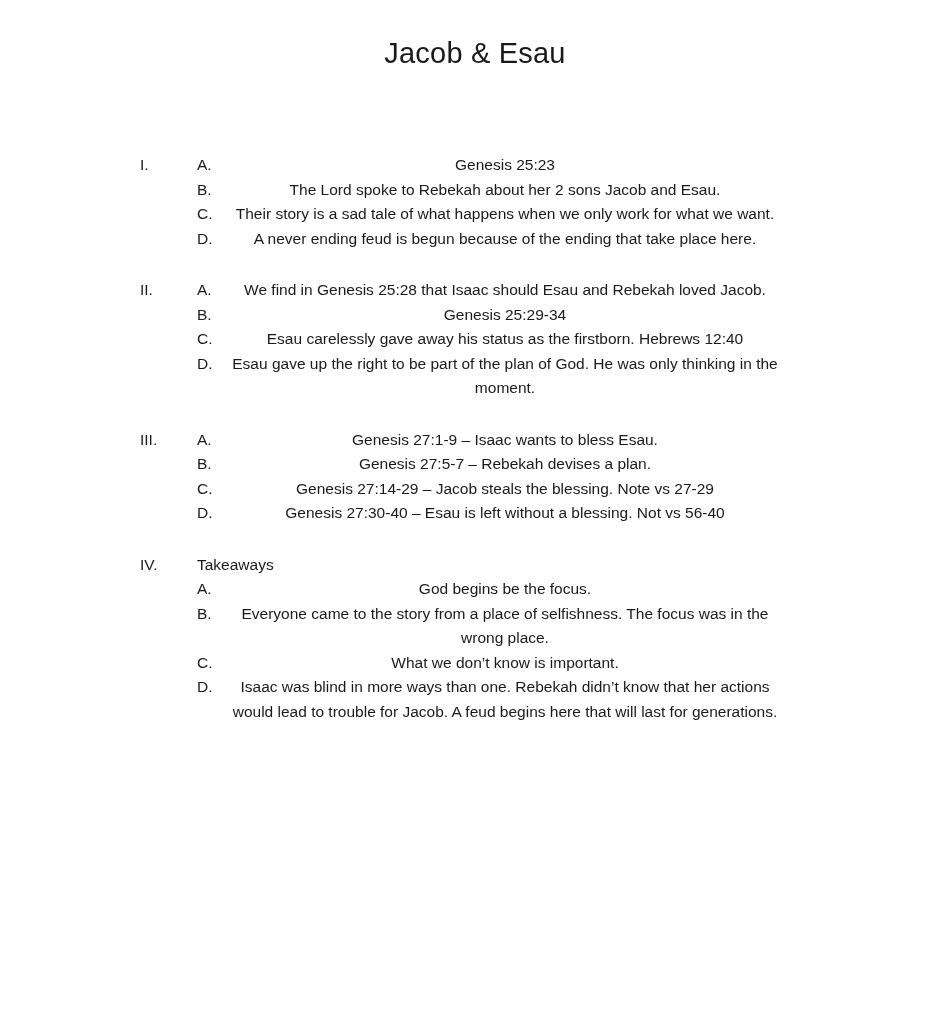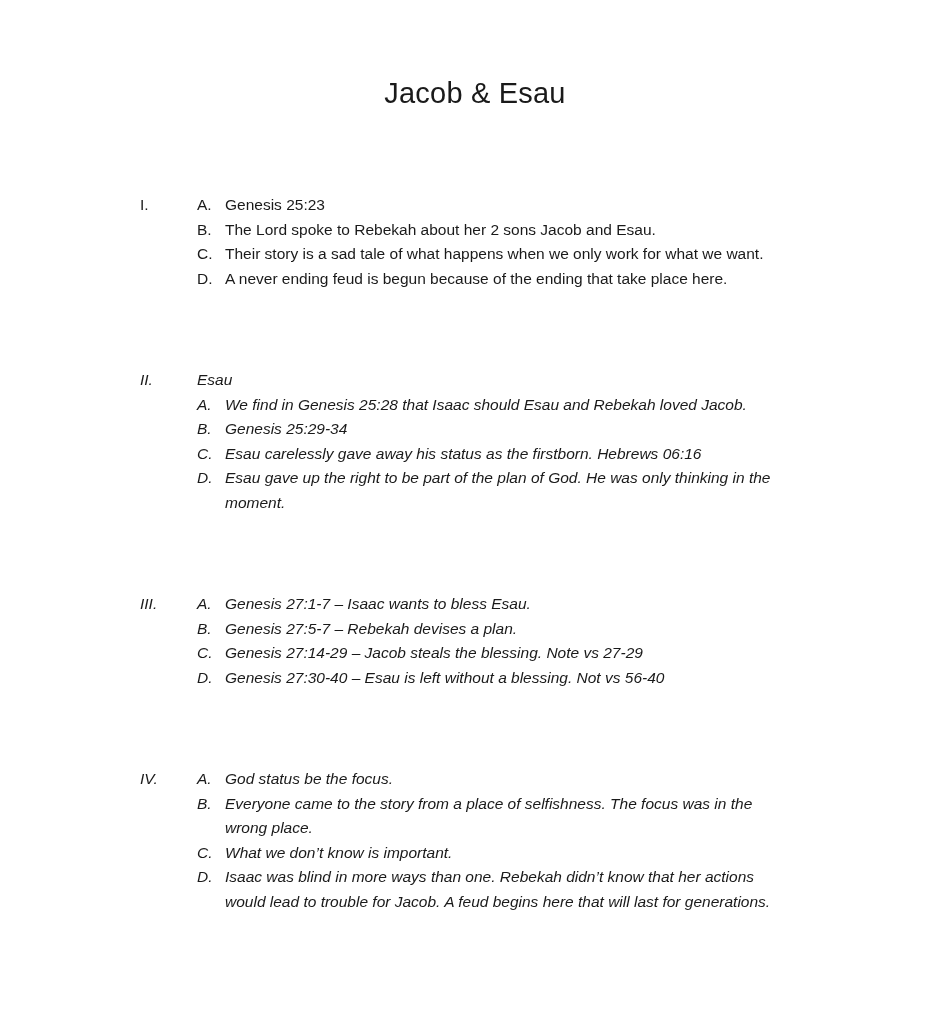--- a/index.html
+++ b/index.html
@@ -10,39 +10,38 @@
   .page {
     position: relative;
     width: 950px;
     height: 1024px;
     background: #ffffff;
     color: #1a1a1a;
     font-family: "Liberation Sans", sans-serif;
     overflow: hidden;
   }
   .doc-title {
-    padding-top: 74px;
+    padding-top: 34px;
     text-align: center;
     font-size: 29px;
     line-height: 38px;
     font-weight: 400;
     letter-spacing: 0.2px;
   }
   .outline {
     margin: 81px 0 0 140px;
     font-size: 15.5px;
     line-height: 24.5px;
   }
   .sec {
     display: flex;
     align-items: flex-start;
   }
   .sec + .sec {
-    margin-top: 77px;
-    font-style: italic;
+    margin-top: 27px;
   }
   .sec-numeral {
     width: 57px;
     flex: 0 0 57px;
   }
   .sec-content {
     flex: 0 0 auto;
   }
   .sec-heading {
     white-space: nowrap;
@@ -51,20 +50,21 @@
     display: flex;
     align-items: flex-start;
   }
   .item-letter {
     width: 28px;
     flex: 0 0 28px;
   }
   .item-text {
     width: 560px;
     max-width: 560px;
+    text-align: center;
   }
 </style>
 </head>
 <body>
 
 <div class="page">
 
   <div class="doc-title">Jacob &amp; Esau</div>
 
   <div class="outline">
@@ -87,68 +87,68 @@
         <div class="item">
           <div class="item-letter">D.</div>
           <div class="item-text">A never ending feud is begun because of the ending that take place here.</div>
         </div>
       </div>
     </div>
 
     <div class="sec">
       <div class="sec-numeral">II.</div>
       <div class="sec-content">
-        <div class="sec-heading">Esau</div>
         <div class="item">
           <div class="item-letter">A.</div>
           <div class="item-text">We find in Genesis 25:28 that Isaac should Esau and Rebekah loved Jacob.</div>
         </div>
         <div class="item">
           <div class="item-letter">B.</div>
           <div class="item-text">Genesis 25:29-34</div>
         </div>
         <div class="item">
           <div class="item-letter">C.</div>
-          <div class="item-text">Esau carelessly gave away his status as the firstborn. Hebrews 06:16</div>
+          <div class="item-text">Esau carelessly gave away his status as the firstborn. Hebrews 12:40</div>
         </div>
         <div class="item">
           <div class="item-letter">D.</div>
           <div class="item-text">Esau gave up the right to be part of the plan of God. He was only thinking in the moment.</div>
         </div>
       </div>
     </div>
 
     <div class="sec">
       <div class="sec-numeral">III.</div>
       <div class="sec-content">
         <div class="item">
           <div class="item-letter">A.</div>
-          <div class="item-text">Genesis 27:1-7 – Isaac wants to bless Esau.</div>
+          <div class="item-text">Genesis 27:1-9 – Isaac wants to bless Esau.</div>
         </div>
         <div class="item">
           <div class="item-letter">B.</div>
           <div class="item-text">Genesis 27:5-7 – Rebekah devises a plan.</div>
         </div>
         <div class="item">
           <div class="item-letter">C.</div>
           <div class="item-text">Genesis 27:14-29 – Jacob steals the blessing. Note vs 27-29</div>
         </div>
         <div class="item">
           <div class="item-letter">D.</div>
           <div class="item-text">Genesis 27:30-40 – Esau is left without a blessing. Not vs 56-40</div>
         </div>
       </div>
     </div>
 
     <div class="sec">
       <div class="sec-numeral">IV.</div>
       <div class="sec-content">
+        <div class="sec-heading">Takeaways</div>
         <div class="item">
           <div class="item-letter">A.</div>
-          <div class="item-text">God status be the focus.</div>
+          <div class="item-text">God begins be the focus.</div>
         </div>
         <div class="item">
           <div class="item-letter">B.</div>
           <div class="item-text">Everyone came to the story from a place of selfishness. The focus was in the wrong place.</div>
         </div>
         <div class="item">
           <div class="item-letter">C.</div>
           <div class="item-text">What we don’t know is important.</div>
         </div>
         <div class="item">

